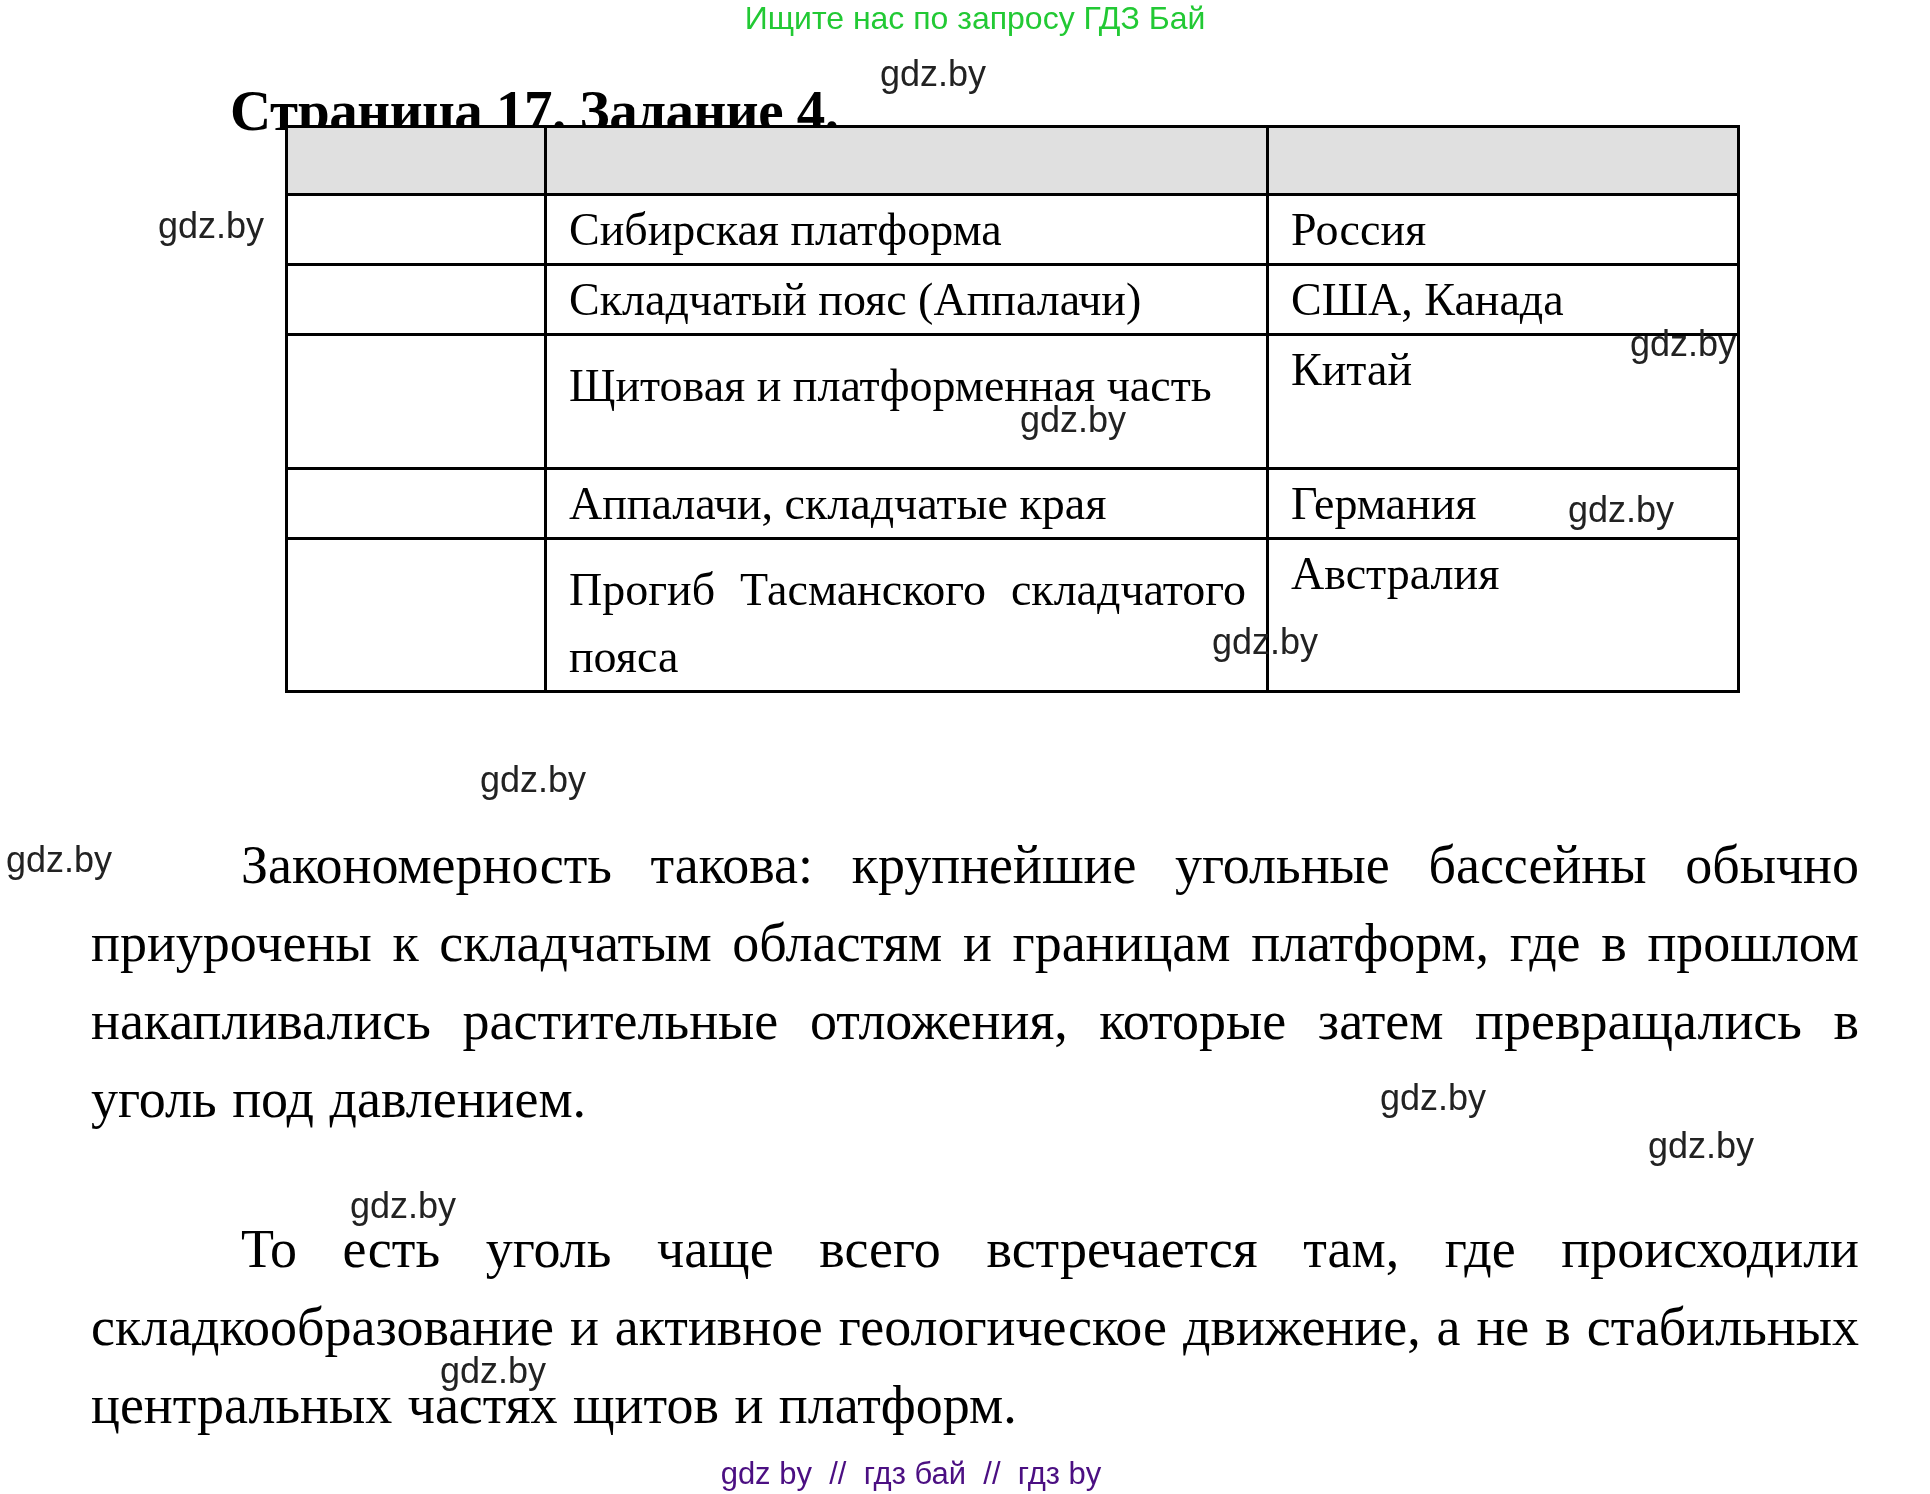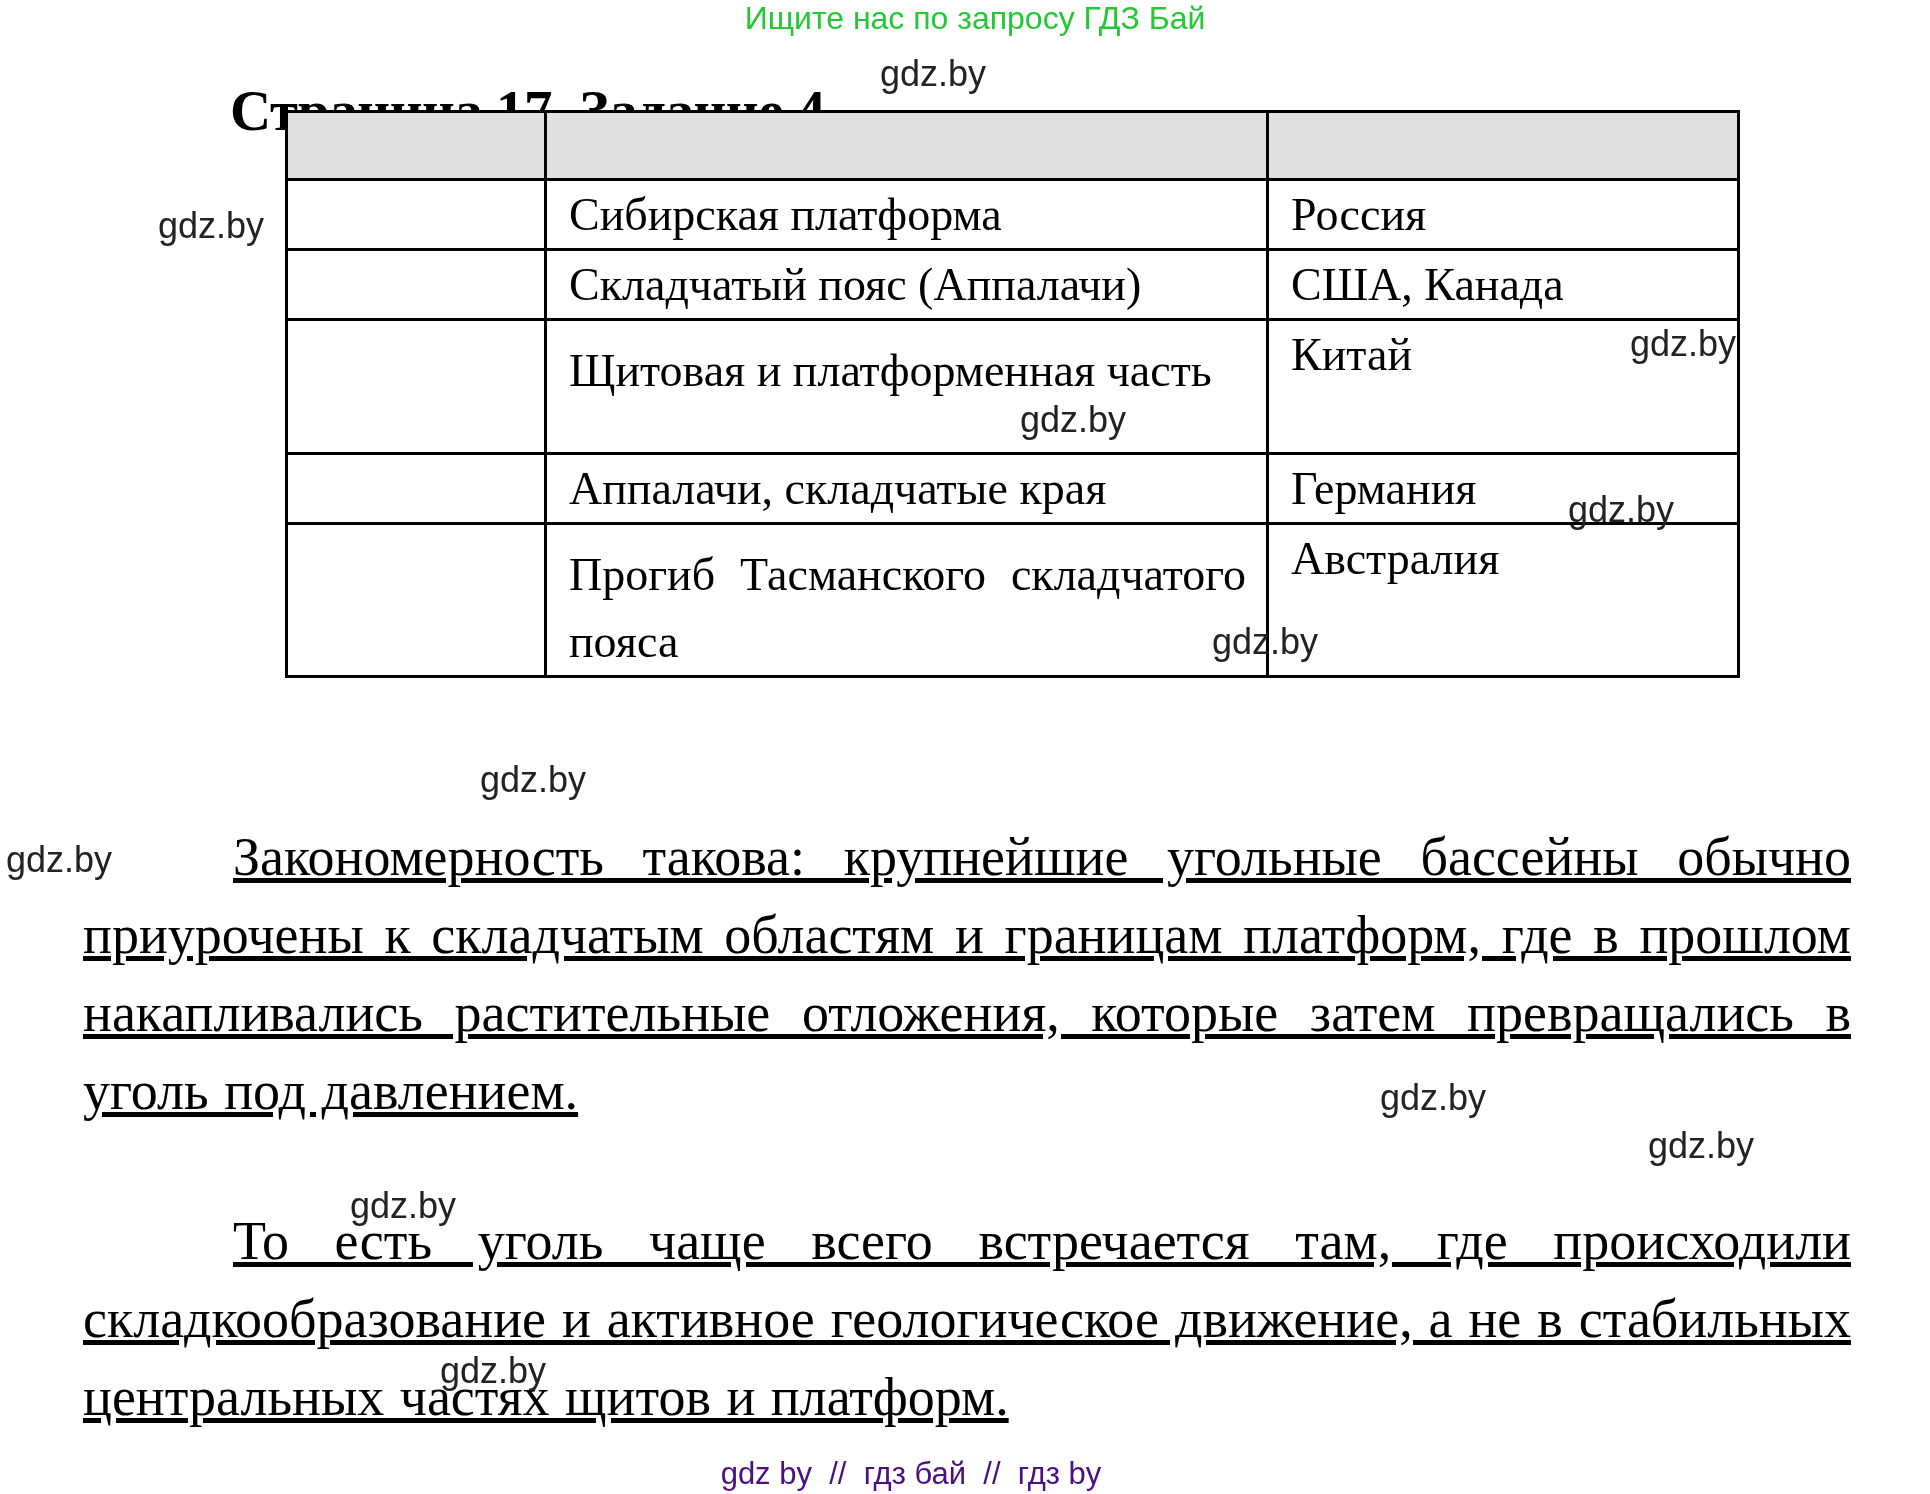--- a/index.html
+++ b/index.html
@@ -44,21 +44,21 @@
       position: absolute;
       font-family: "Liberation Sans", "DejaVu Sans", sans-serif;
       font-size: 36px;
       line-height: 32px;
       color: #222;
       white-space: nowrap;
     }
     table.grid {
       position: absolute;
       left: 285px;
-      top: 110px;
+      top: 125px;
       width: 1452px;
       border-collapse: collapse;
       table-layout: fixed;
     }
     table.grid td {
       border: 3px solid #000;
       padding: 0;
       vertical-align: top;
       font-size: 46px;
       line-height: 67px;
@@ -86,23 +86,22 @@
       display: block;
     }
     .para {
       position: absolute;
       left: 83px;
       width: 1768px;
       font-size: 54px;
       line-height: 78px;
       text-align: justify;
       text-indent: 150px;
-      margin: 0;
+      margin: 8px;
       word-spacing: 2px;
-      text-decoration: underline;
     }
     .footer {
       position: absolute;
       left: 0;
       top: 1454px;
       width: 1788px;
       text-align: center;
       font-family: "Liberation Sans", "DejaVu Sans", sans-serif;
       font-size: 31px;
       line-height: 40px;

